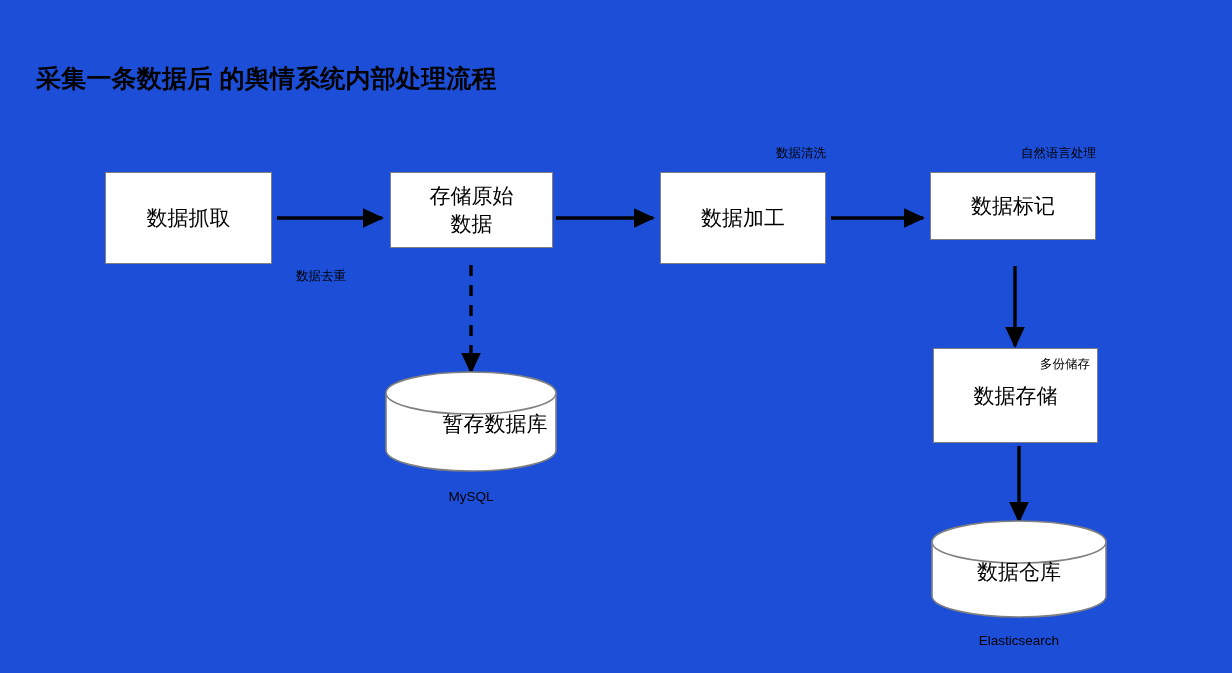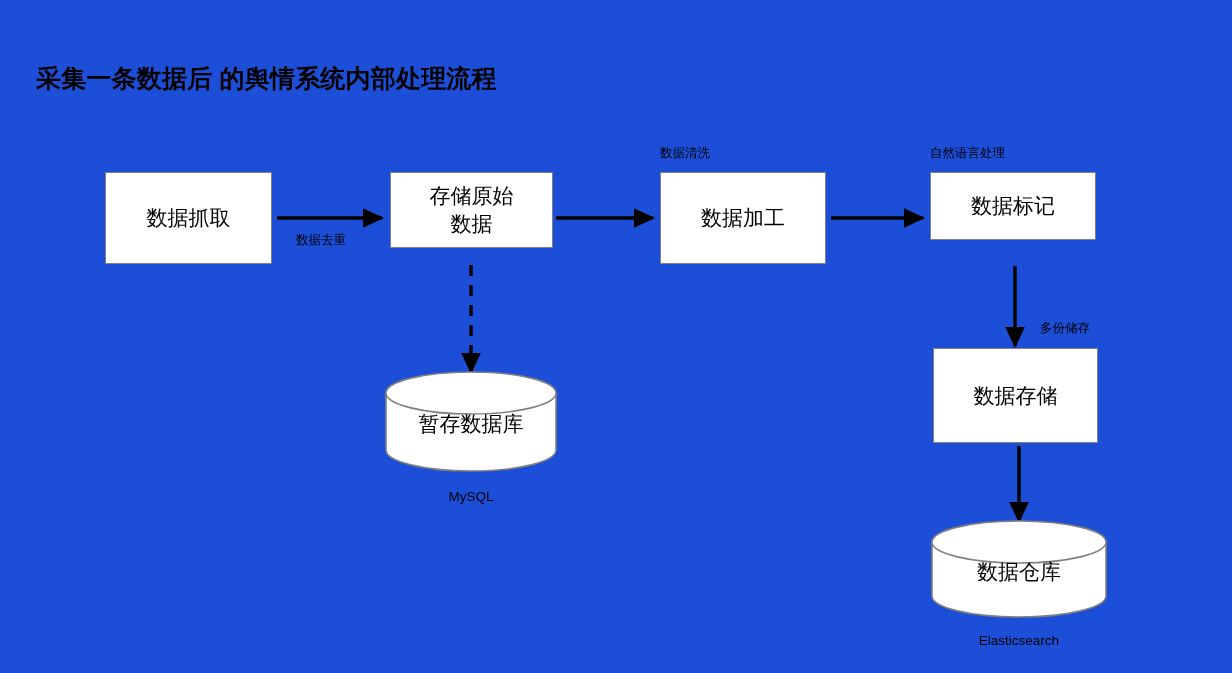--- a/index.html
+++ b/index.html
@@ -61,34 +61,35 @@
     width: 100%;
     text-align: center;
     font-size: 21px;
     color: #000;
   }
   .edge-label {
     position: absolute;
     font-size: 12.5px;
     color: #000;
     white-space: nowrap;
+    margin-top: 36px;
   }
   .caption {
     position: absolute;
     font-size: 13.5px;
     color: #000;
     white-space: nowrap;
     text-align: center;
   }
   .top-label {
     position: absolute;
     font-size: 12.5px;
     color: #000;
     white-space: nowrap;
-    text-align: left;
+    text-align: right;
   }
 </style>
 </head>
 <body>
 
 <div id="canvas">
 
   <svg id="wires" viewBox="0 0 1232 673" xmlns="http://www.w3.org/2000/svg">
     <defs>
       <marker id="arrowhead" markerWidth="7" markerHeight="7" refX="5.6" refY="3.1" orient="auto" markerUnits="strokeWidth">
@@ -150,21 +151,21 @@
   <div class="top-label" style="left:930px; top:145px; width:166px;">自然语言处理</div>
   <div class="node-box" style="left:930px; top:172px; width:166px; height:68px;">
     <span class="node-label">数据标记</span>
   </div>
 
   <div class="node-box" style="left:933px; top:348px; width:165px; height:95px;">
     <span class="node-label">数据存储</span>
   </div>
 
   <div class="cylinder" style="left:386px; top:372px; width:170px; height:99px;">
-    <span class="cyl-label" style="top:38px;">暂存数据库</span>
+    <span class="cyl-label" style="top:38px;margin-left:24px;">暂存数据库</span>
   </div>
   <div class="caption" style="left:386px; top:489px; width:170px;">MySQL</div>
 
   <div class="cylinder" style="left:932px; top:521px; width:174px; height:96px;">
     <span class="cyl-label" style="top:37px;">数据仓库</span>
   </div>
   <div class="caption" style="left:932px; top:633px; width:174px;text-align:center;">Elasticsearch</div>
 
   <div class="edge-label" style="left:296px; top:232px;">数据去重</div>
 

